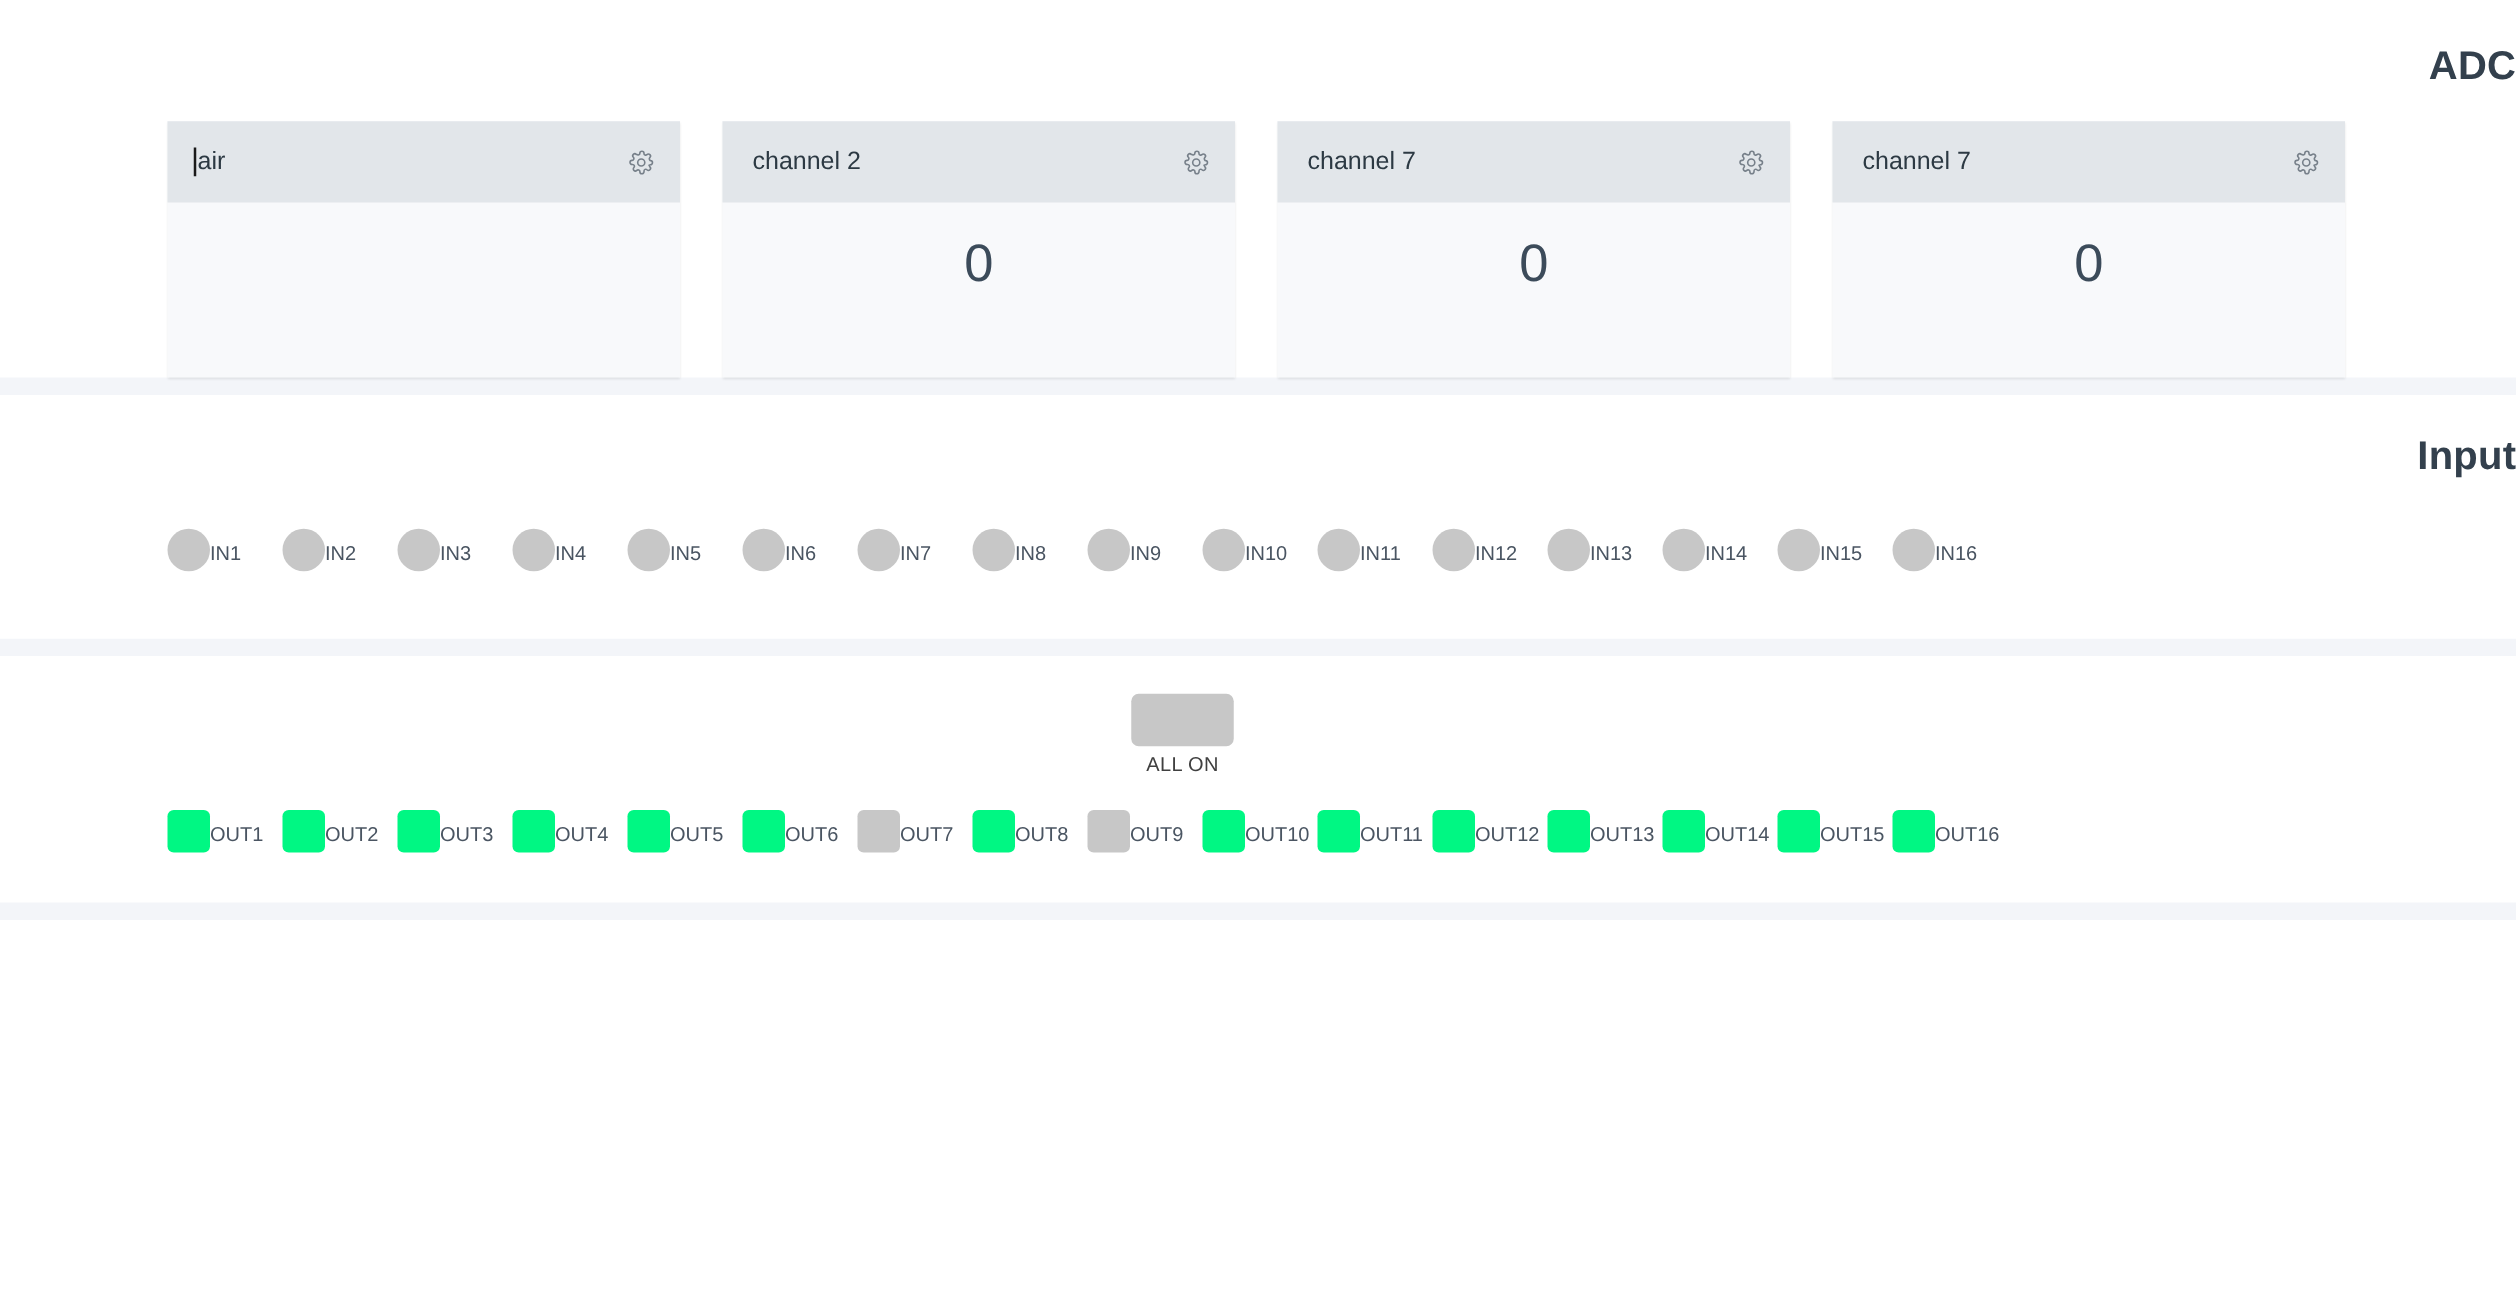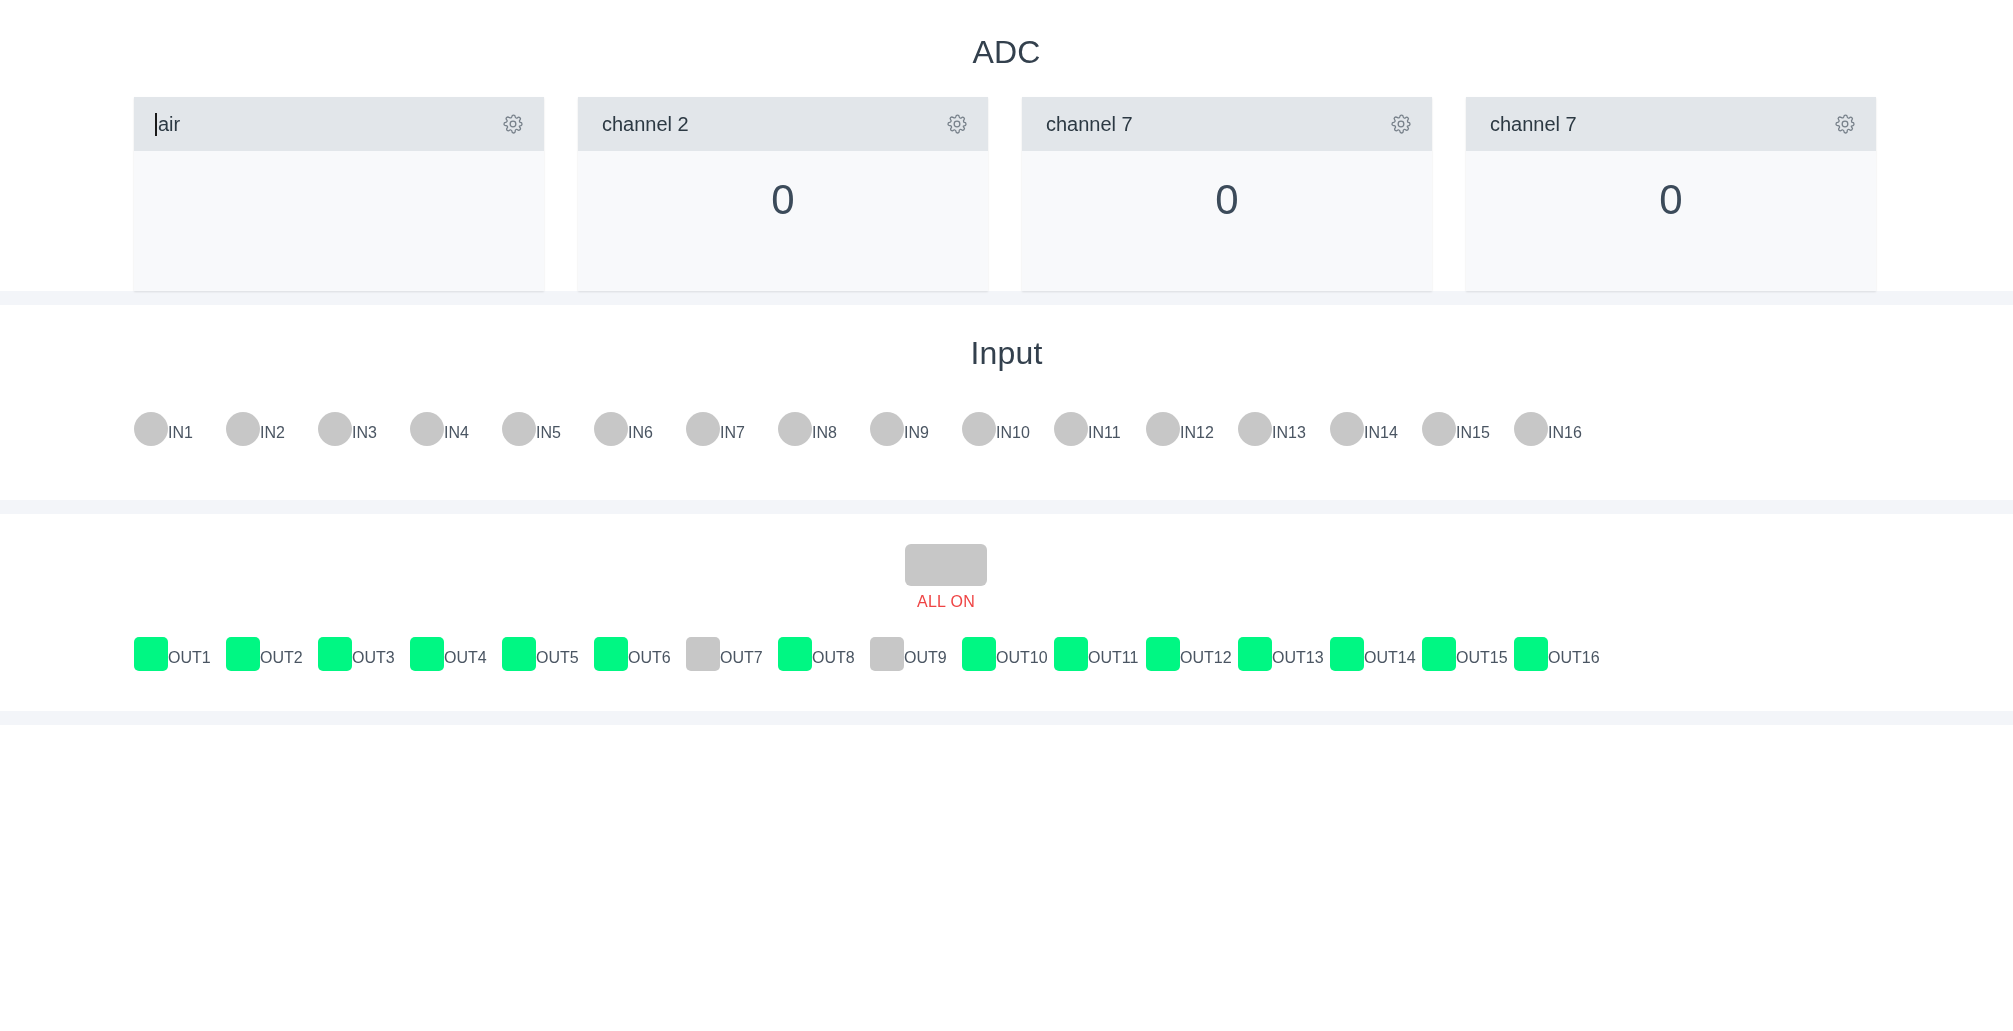--- a/index.html
+++ b/index.html
@@ -17,23 +17,23 @@
 
   .page { width: 2013px; }
 
   
   .section {
     background: #ffffff;
     width: 100%;
     box-sizing: border-box;
   }
   .section-title {
-    text-align: center;
+    text-align: right;
     font-size: 32px;
-    font-weight: 400;
+    font-weight: 700;
     color: #33404d;
     letter-spacing: 0.2px;
   }
   .band {
     width: 100%;
     background: #f3f5f9;
     height: 14px;
   }
 
   
@@ -49,21 +49,21 @@
   .card {
     width: 410px;
     flex: 0 0 410px;
     background: #f8f9fb;
     box-shadow: 0 1px 2px rgba(0,0,0,0.10);
     display: flex;
     flex-direction: column;
   }
   .card-header {
     background: #e2e6ea;
-    height: 54px;
+    height: 65px;
     display: flex;
     align-items: center;
     justify-content: space-between;
     padding: 0 20px 0 24px;
     box-sizing: border-box;
   }
   .card-title {
     font-size: 20px;
     color: #2c3943;
     white-space: nowrap;
@@ -162,21 +162,21 @@
     width: 82px;
     height: 42px;
     border-radius: 6px;
     background: #c7c7c7;
     border: none;
     cursor: pointer;
     display: block;
   }
   .all-label {
     font-size: 16px;
-    color: #ef4444;
+    color: #404040;
     margin-top: 7px;
     letter-spacing: 0.3px;
   }
 
   .out-title { margin-bottom: 34px; }
   .output-section { padding-top: 30px; padding-bottom: 40px; }
   .input-section { padding-top: 30px; padding-bottom: 54px; }
 </style>
 </head>
 <body>

